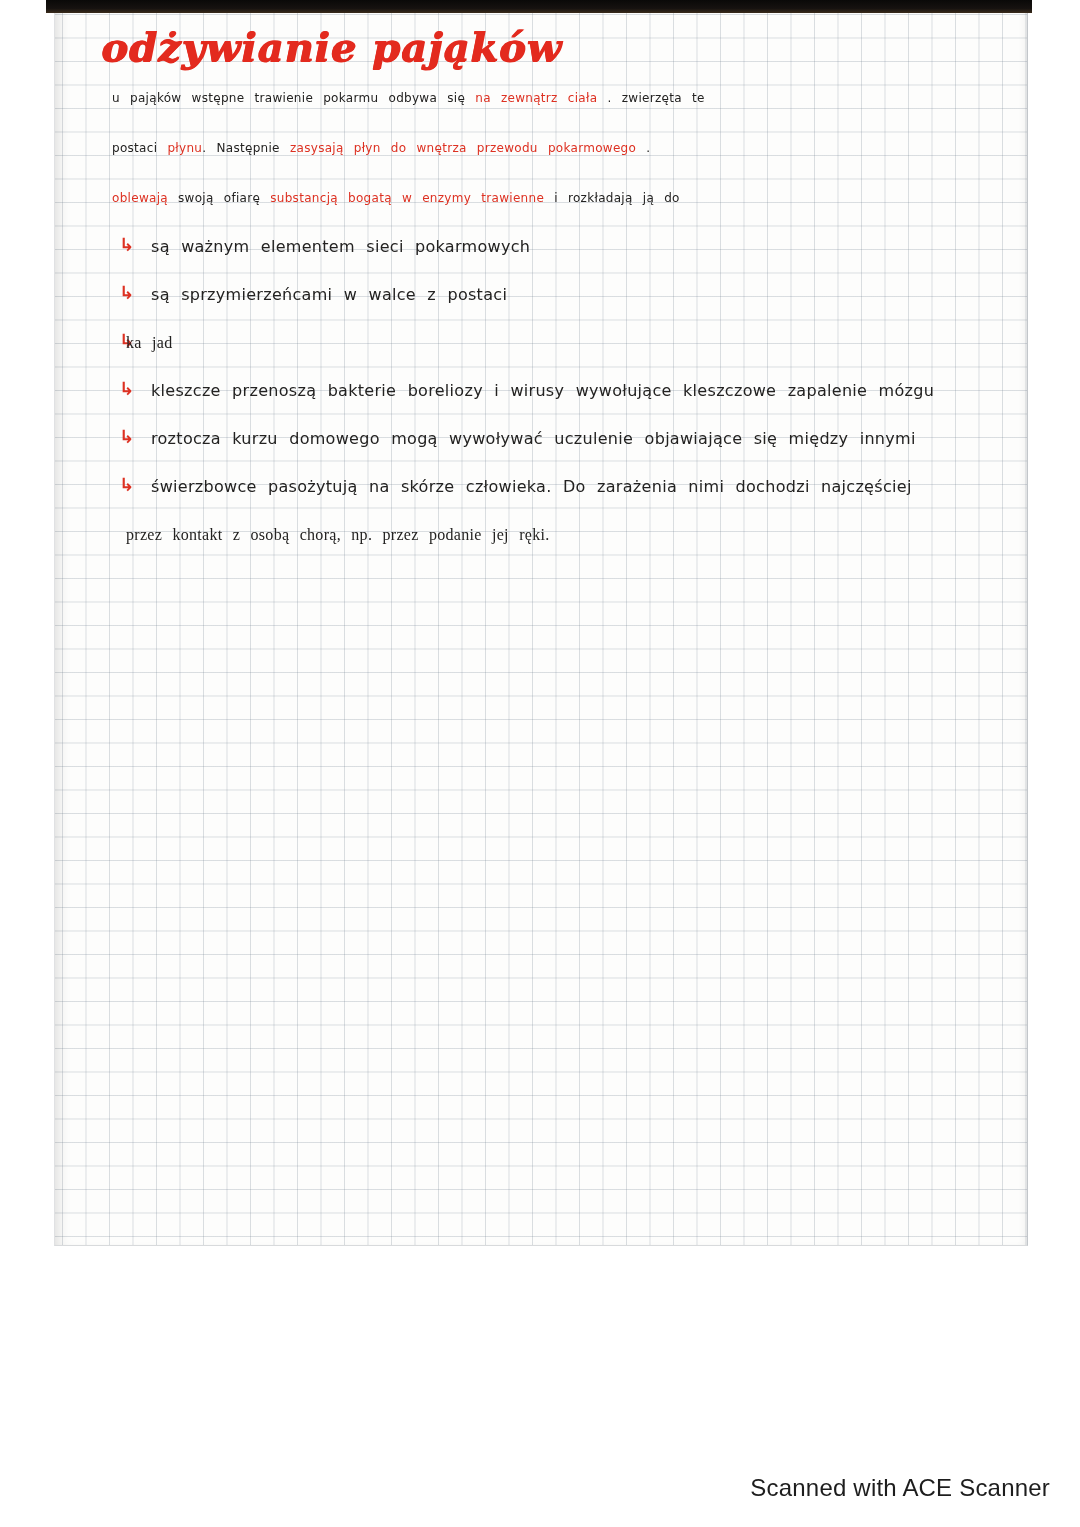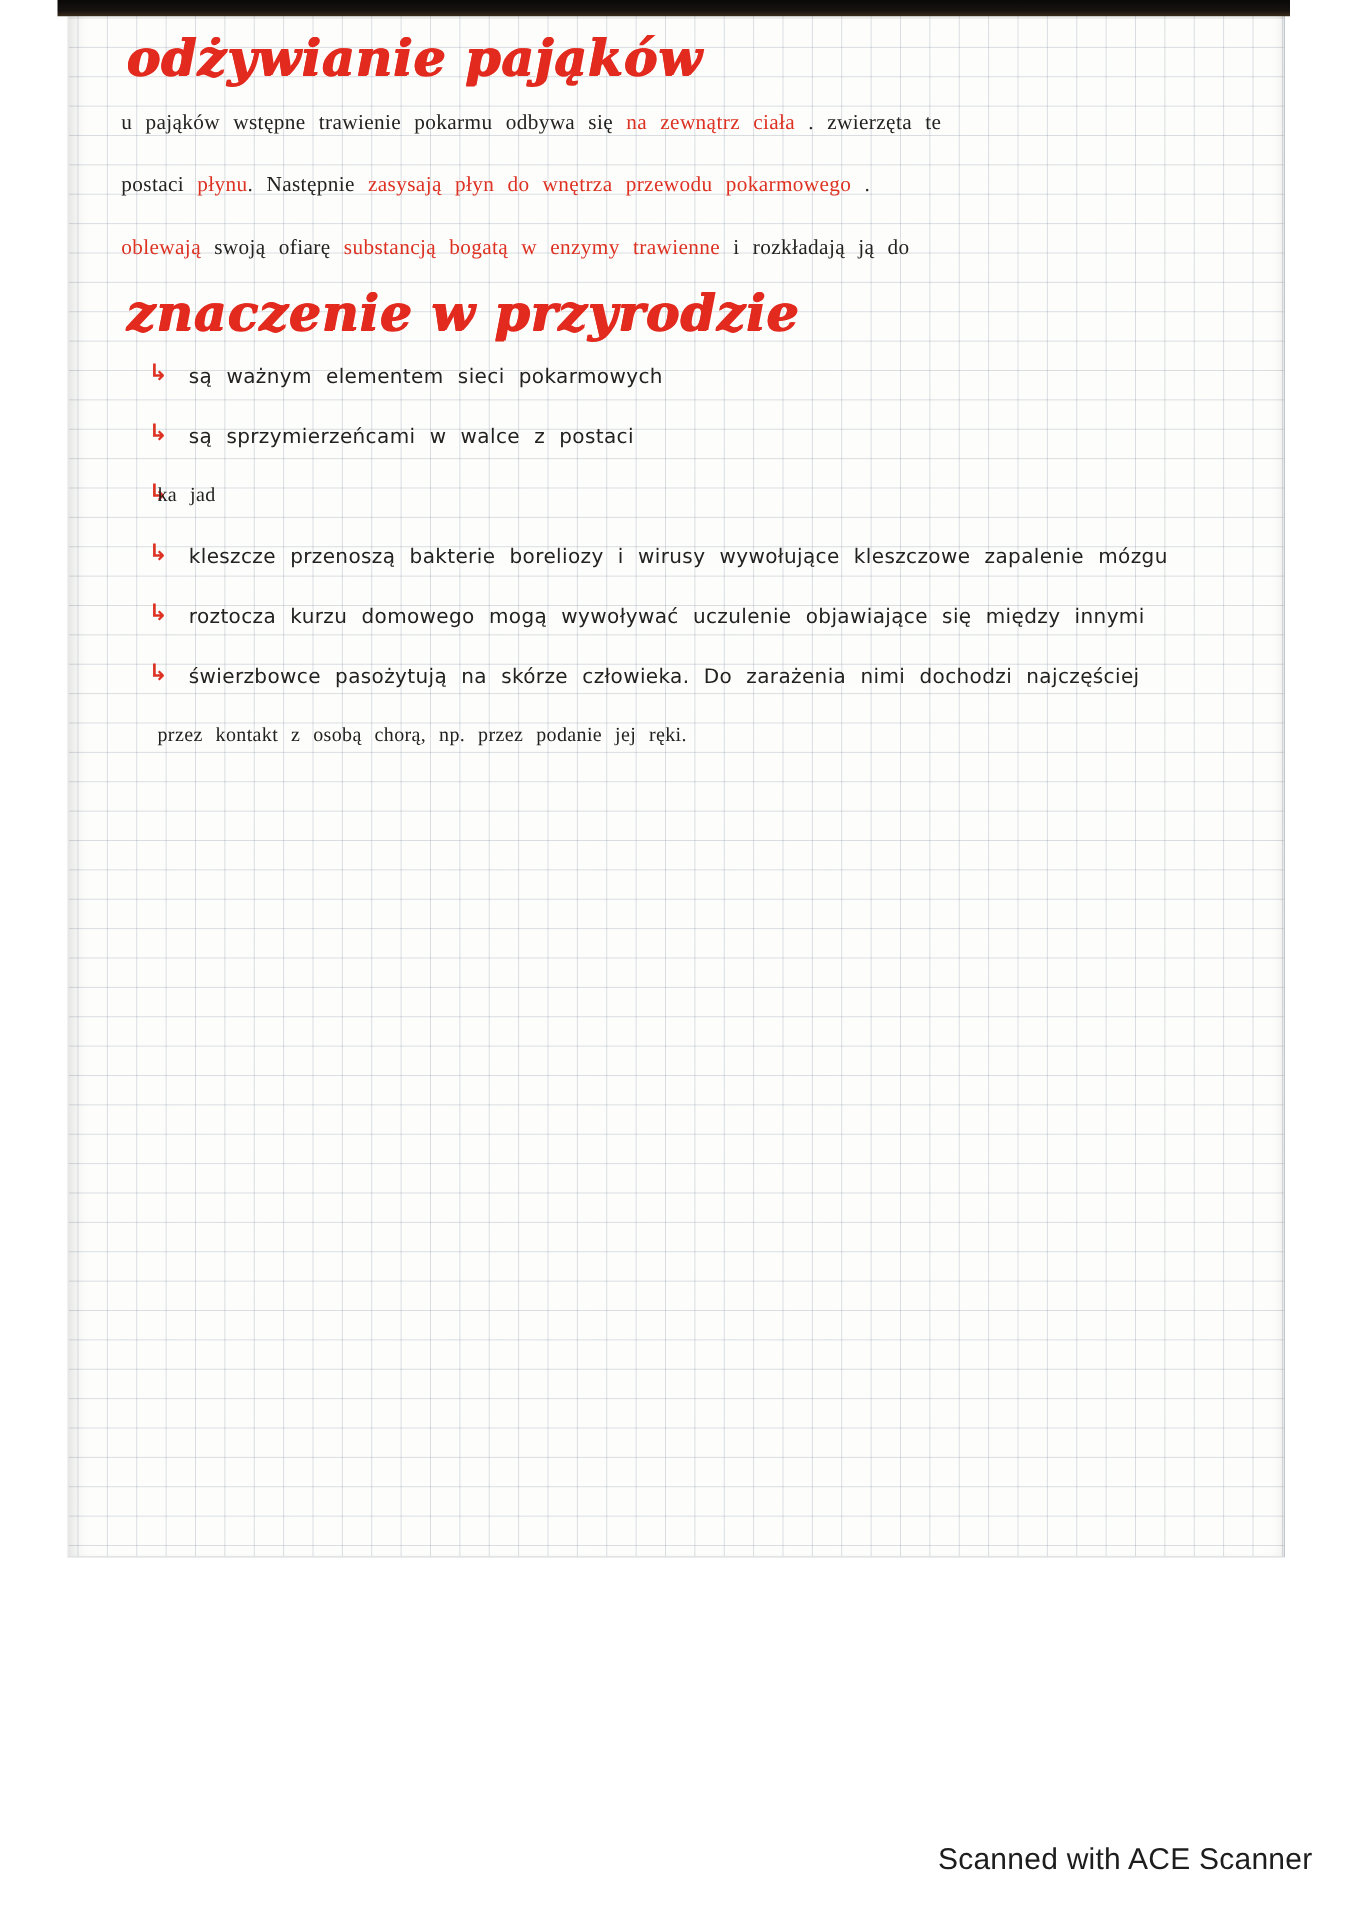--- a/index.html
+++ b/index.html
@@ -40,24 +40,24 @@
     font-family:"DejaVu Serif", serif;
     font-style:italic;font-weight:bold;
     color:var(--red-heading);
     font-size:40px;line-height:52px;
     margin:2px 0 0 46px;
     letter-spacing:1px;white-space:nowrap;
     text-shadow:1.3px 0 0 currentColor, 0 0.9px 0 currentColor;
   }
   .content .heading:first-child{margin-top:8px;}
   .para-line{
-    font-size:17px;line-height:50px;
-    margin-left:42px;margin-right:10px;
+    font-size:12px;line-height:50px;
+    margin-left:57px;margin-right:10px;
     white-space:nowrap;color:var(--ink);
-    letter-spacing:0.3px;word-spacing:6px;font-family:Liberation Serif, serif;
+    letter-spacing:0.3px;word-spacing:6px;
   }
   .para-line .red-ink{color:var(--red-ink);font-weight:500;}
   .bullet-line{
     position:relative;
     font-size:16px;line-height:48px;
     padding-left:96px;white-space:nowrap;color:var(--ink);
     letter-spacing:0.3px;word-spacing:6px;
   }
   .bullet-line.cont{padding-left:71px;font-family:Liberation Serif, serif;}
   .bullet-line .marker{
@@ -72,21 +72,20 @@
 </style>
 </head>
 <body>
 
 <div class="paper">
   <div class="content">
       <div class="heading">odżywianie pająków</div>
       <div class="para-line"><span>u pająków wstępne trawienie pokarmu odbywa się </span><span class="red-ink">na zewnątrz ciała</span><span> . zwierzęta te</span></div>
       <div class="para-line"><span>postaci </span><span class="red-ink">płynu</span><span>. Następnie </span><span class="red-ink">zasysają płyn do wnętrza przewodu pokarmowego</span><span> .</span></div>
       <div class="para-line"><span class="red-ink">oblewają</span><span> swoją ofiarę </span><span class="red-ink">substancją bogatą w enzymy trawienne</span><span> i rozkładają ją do</span></div>
-      <div class="heading">znaczenie w przyrodzie</div>
       <div class="bullet-line"><span class="marker">↳</span><span>są ważnym elementem sieci pokarmowych</span></div>
       <div class="bullet-line"><span class="marker">↳</span><span>są sprzymierzeńcami w walce z postaci</span></div>
       <div class="bullet-line"><span class="marker">↳</span></div>
       <div class="bullet-line cont"><span>ka jad</span></div>
       <div class="bullet-line"><span class="marker">↳</span><span>kleszcze przenoszą bakterie boreliozy i wirusy wywołujące kleszczowe zapalenie mózgu</span></div>
       <div class="bullet-line"><span class="marker">↳</span><span>roztocza kurzu domowego mogą wywoływać uczulenie objawiające się między innymi</span></div>
       <div class="bullet-line"><span class="marker">↳</span><span>świerzbowce pasożytują na skórze człowieka. Do zarażenia nimi dochodzi najczęściej</span></div>
       <div class="bullet-line cont"><span>przez kontakt z osobą chorą, np. przez podanie jej ręki.</span></div>
     </div>
 </div>

